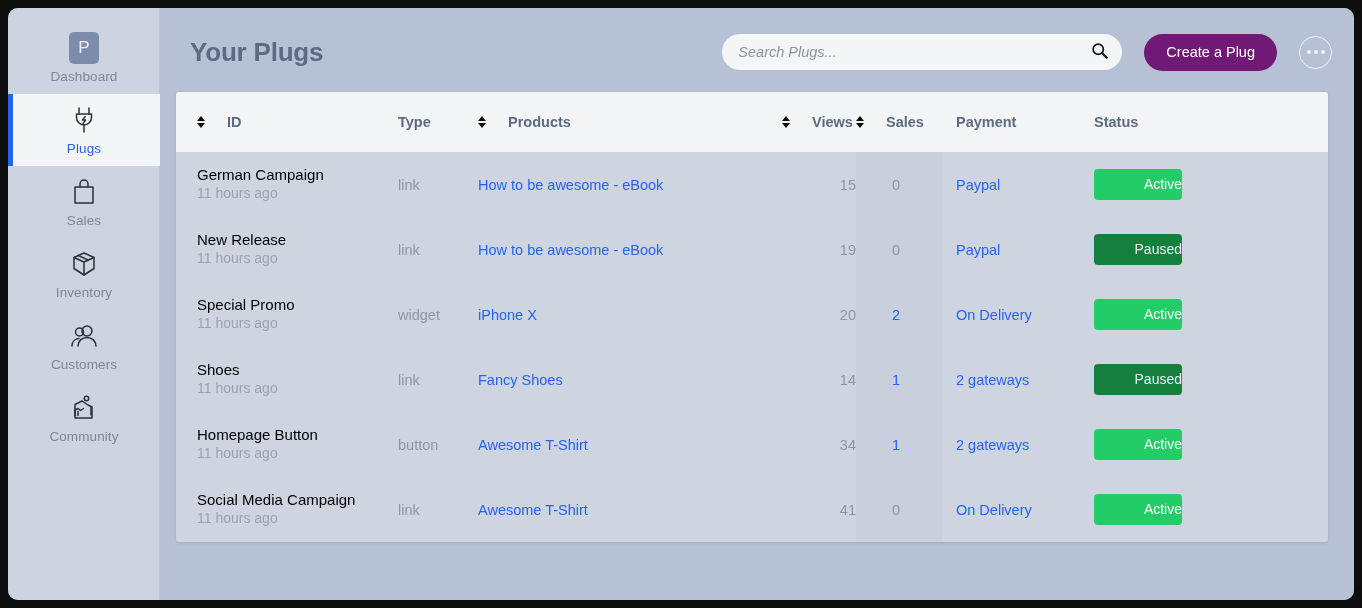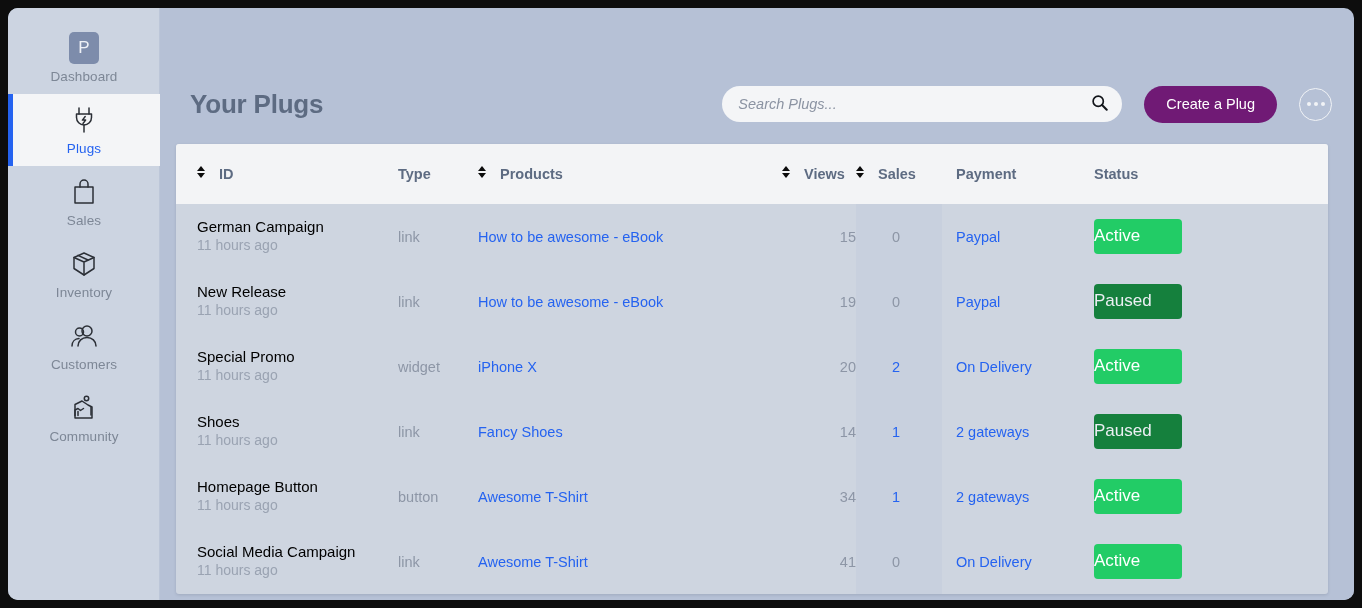--- a/index.html
+++ b/index.html
@@ -64,22 +64,21 @@
     color: #eef1f6;
     font-size: 17px;
     display: flex; align-items: center; justify-content: center;
   }
 
   
   #main {
     flex: 1;
     position: relative;
     background: #b6c1d6;
-    padding: 16px 14px;
-    margin-top: 40px;
+    padding: 4px 14px;
   }
   #topbar {
     height: 80px;
     display: flex;
     align-items: center;
     padding-left: 16px;
     padding-right: 8px;
   }
   #page-title {
     font-size: 26px;
@@ -148,21 +147,21 @@
   table { width: 100%; border-collapse: collapse; }
   thead tr { background: #f3f4f6; height: 60px; }
   th {
     text-align: left;
     font-size: 14.5px;
     color: #5d6b82;
     font-weight: bold;
     padding: 0;
     vertical-align: middle;
   }
-  .th-inner { display: flex; align-items: flex-start; gap: 14px; }
+  .th-inner { display: flex; align-items: center; gap: 22px; }
   .sort-ico {
     display: inline-flex; flex-direction: column;
     gap: 2px; align-items: center;
     flex: 0 0 auto;
   }
   .sort-ico b {
     width: 0; height: 0;
     border-left: 4.5px solid transparent;
     border-right: 4.5px solid transparent;
     display: block;
@@ -201,24 +200,24 @@
   .type-cell { color: #8d96a6; }
   .prod-link { color: #2563f0; cursor: pointer; }
   .views-cell { color: #8d96a6; }
   .sales-cell { color: #2563f0; }
   .sales-cell.zero { color: #8d96a6; }
   .pay-link { color: #2563f0; cursor: pointer; }
 
   .badge {
     display: inline-block;
     min-width: 88px;
-    text-align: left;
+    text-align: right;
     padding: 7px 0 8px;
     border-radius: 4px;
-    font-size: 17px;
+    font-size: 14px;
     color: #fff;
     cursor: pointer;
   }
   .badge.active { background: #22cc66; }
   .badge.paused { background: #15803d; color: #eceff4; }
 </style>
 </head>
 <body>
 
 <div id="frame">

